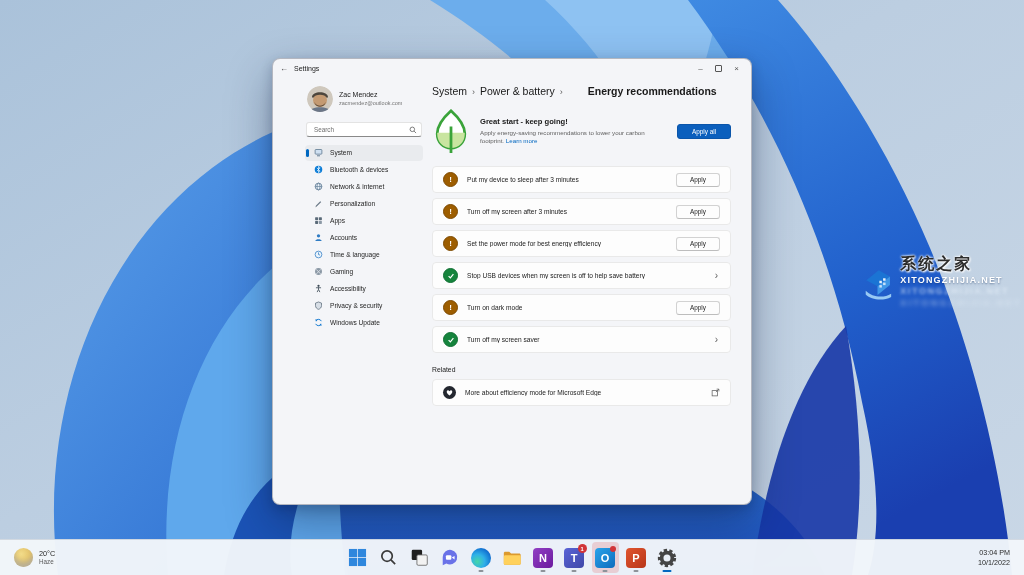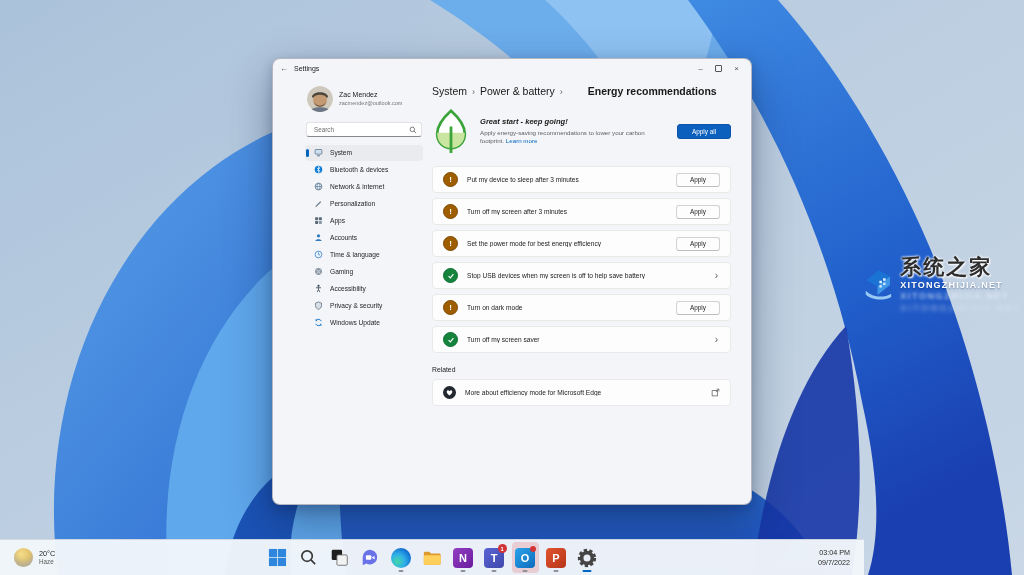--- a/index.html
+++ b/index.html
@@ -3,21 +3,21 @@
 <meta charset="utf-8">
 <style>
   html,body{margin:0;padding:0;width:1024px;height:575px;overflow:hidden;
     font-family:"Liberation Sans",sans-serif;-webkit-font-smoothing:antialiased;}
   .desktop{position:absolute;inset:0;background:linear-gradient(150deg,#aac2da 0%,#bccee1 45%,#c9d7e6 100%);}
   .wallpaper{position:absolute;inset:0;display:block;}
 
   
   .watermark{position:absolute;left:862px;top:256px;width:160px;display:flex;gap:6px;align-items:flex-start;}
   .wm-text{display:flex;flex-direction:column;line-height:1.05;}
-  .wm-brand{font-size:21px;font-weight:bold;color:#2d2d2d;letter-spacing:2px;
+  .wm-brand{font-size:16px;font-weight:bold;color:#2d2d2d;letter-spacing:2px;
     text-shadow:0 0 3px #fff,0 0 2px #fff,1px 1px 2px #fff;white-space:nowrap;}
   .wm-site{font-size:9px;font-weight:bold;color:#ffffff;letter-spacing:1.2px;margin-top:3px;
     text-shadow:0 1px 2px rgba(0,30,80,.45);white-space:nowrap;}
   .wm-echo{font-size:9px;font-weight:bold;color:#e9f2fb;letter-spacing:1.6px;margin-top:2px;
     filter:blur(1.4px);opacity:.6;white-space:nowrap;}
   .wm-echo.e2{filter:blur(2.2px);opacity:.45;letter-spacing:2.4px;}
 
   
   .win{position:absolute;left:272px;top:58px;width:480px;height:447px;background:#f4f5f8;
     border:1px solid rgba(60,70,90,.35);border-radius:8px;box-sizing:border-box;
@@ -53,21 +53,21 @@
   .nav-ic{width:9px;height:9px;flex-shrink:0;display:block;}
 
   
   .content{flex:1;padding:7px 20px 0 2px;box-sizing:border-box;min-width:0;}
   .breadcrumb{display:flex;align-items:baseline;gap:5px;font-size:10.5px;color:#191919;white-space:nowrap;}
   .crumb-sep{color:#5c5c5c;font-size:9px;}
   .crumb-current{font-weight:bold;margin-left:20px;}
   .banner{margin-top:11px;display:flex;align-items:center;gap:10px;}
   .leaf{flex-shrink:0;}
   .banner-text{width:168px;line-height:1.35;}
-  .banner-title{font-size:7.6px;font-weight:bold;color:#1a1a1a;margin-bottom:2px;font-style:italic;}
+  .banner-title{font-size:7.6px;font-weight:bold;color:#1a1a1a;margin-bottom:2px;}
   .banner-desc{font-size:6.2px;color:#5f5f5f;}
   .banner-link{color:#0067c0;cursor:pointer;}
   .apply-all{margin-left:auto;width:54px;height:15px;background:#0b5fbd;border:1px solid #0a55aa;border-radius:3px;
     color:#fff;font-size:6.4px;display:flex;align-items:center;justify-content:center;cursor:pointer;
     font-family:"Liberation Sans",sans-serif;}
   .cards{margin-top:12px;}
   .card{height:27px;background:#fdfdfd;border:1px solid #e9e9e9;border-radius:4px;margin-bottom:5px;
     display:flex;align-items:center;padding:0 10px;box-sizing:border-box;gap:9px;}
   .badge{width:13px;height:13px;border-radius:50%;display:flex;align-items:center;justify-content:center;flex-shrink:0;}
   .badge.warn{background:#9d5d00;border:1px solid #7e4a00;color:#fff;font-size:8px;font-weight:bold;line-height:1;}
@@ -75,21 +75,21 @@
   .card-label{font-size:6.6px;color:#1b1b1b;white-space:nowrap;overflow:hidden;text-overflow:ellipsis;}
   .card-right{margin-left:auto;flex-shrink:0;display:flex;align-items:center;}
   .apply-btn{width:44px;height:14px;background:#fdfdfd;border:1px solid #d2d2d2;border-bottom-color:#bdbdbd;
     border-radius:3px;font-size:6.4px;color:#1b1b1b;display:flex;align-items:center;justify-content:center;
     cursor:pointer;font-family:"Liberation Sans",sans-serif;}
   .chev{font-size:10px;color:#5f5f5f;line-height:1;padding-right:2px;cursor:default;}
   .related-h{margin:13px 0 6px 0;font-size:6.8px;color:#1b1b1b;}
   .edge-circ{width:13px;height:13px;border-radius:50%;background:#23272f;display:flex;align-items:center;justify-content:center;flex-shrink:0;}
 
   
-  .taskbar{position:absolute;left:0;bottom:0;width:864px;height:35px;background:rgba(242,246,250,.97);
+  .taskbar{position:absolute;left:0;bottom:0;width:1024px;height:35px;background:rgba(242,246,250,.97);
     border-top:1px solid rgba(120,135,155,.25);display:flex;align-items:center;}
   .weather{position:absolute;left:8px;top:0;height:35px;display:flex;align-items:center;gap:6px;padding:0 6px;border-radius:4px;cursor:pointer;}
   .weather-ic{width:19px;height:19px;border-radius:50%;
     background:radial-gradient(circle at 38% 32%,#f2dc8a 0%,#e3c269 55%,#c9b289 100%);
     box-shadow:inset 0 -5px 4px rgba(160,165,175,.55);}
   .weather-meta{display:flex;flex-direction:column;line-height:1.25;}
   .weather-temp{font-size:7.3px;color:#1f1f1f;}
   .weather-cond{font-size:6.3px;color:#5a5a5a;}
   .tb-center{margin:0 auto;display:flex;align-items:center;gap:4px;}
   .tb-slot{position:relative;width:27px;height:31px;display:flex;align-items:center;justify-content:center;border-radius:4px;cursor:pointer;}
@@ -456,15 +456,15 @@
       <svg width="20" height="20" viewBox="0 0 24 24">
         <circle cx="12" cy="12" r="9" fill="none" stroke="#454545" stroke-width="4" stroke-dasharray="3.8 2.6"></circle>
         <circle cx="12" cy="12" r="6.5" fill="none" stroke="#454545" stroke-width="4.5"></circle>
       </svg>
       <span class="dash on"></span>
     </div>
   </div>
 
   <div class="clock">
     <div>03:04 PM</div>
-    <div>09/7/2022</div>
+    <div>10/1/2022</div>
   </div>
 </div>
 
 </body></html>

